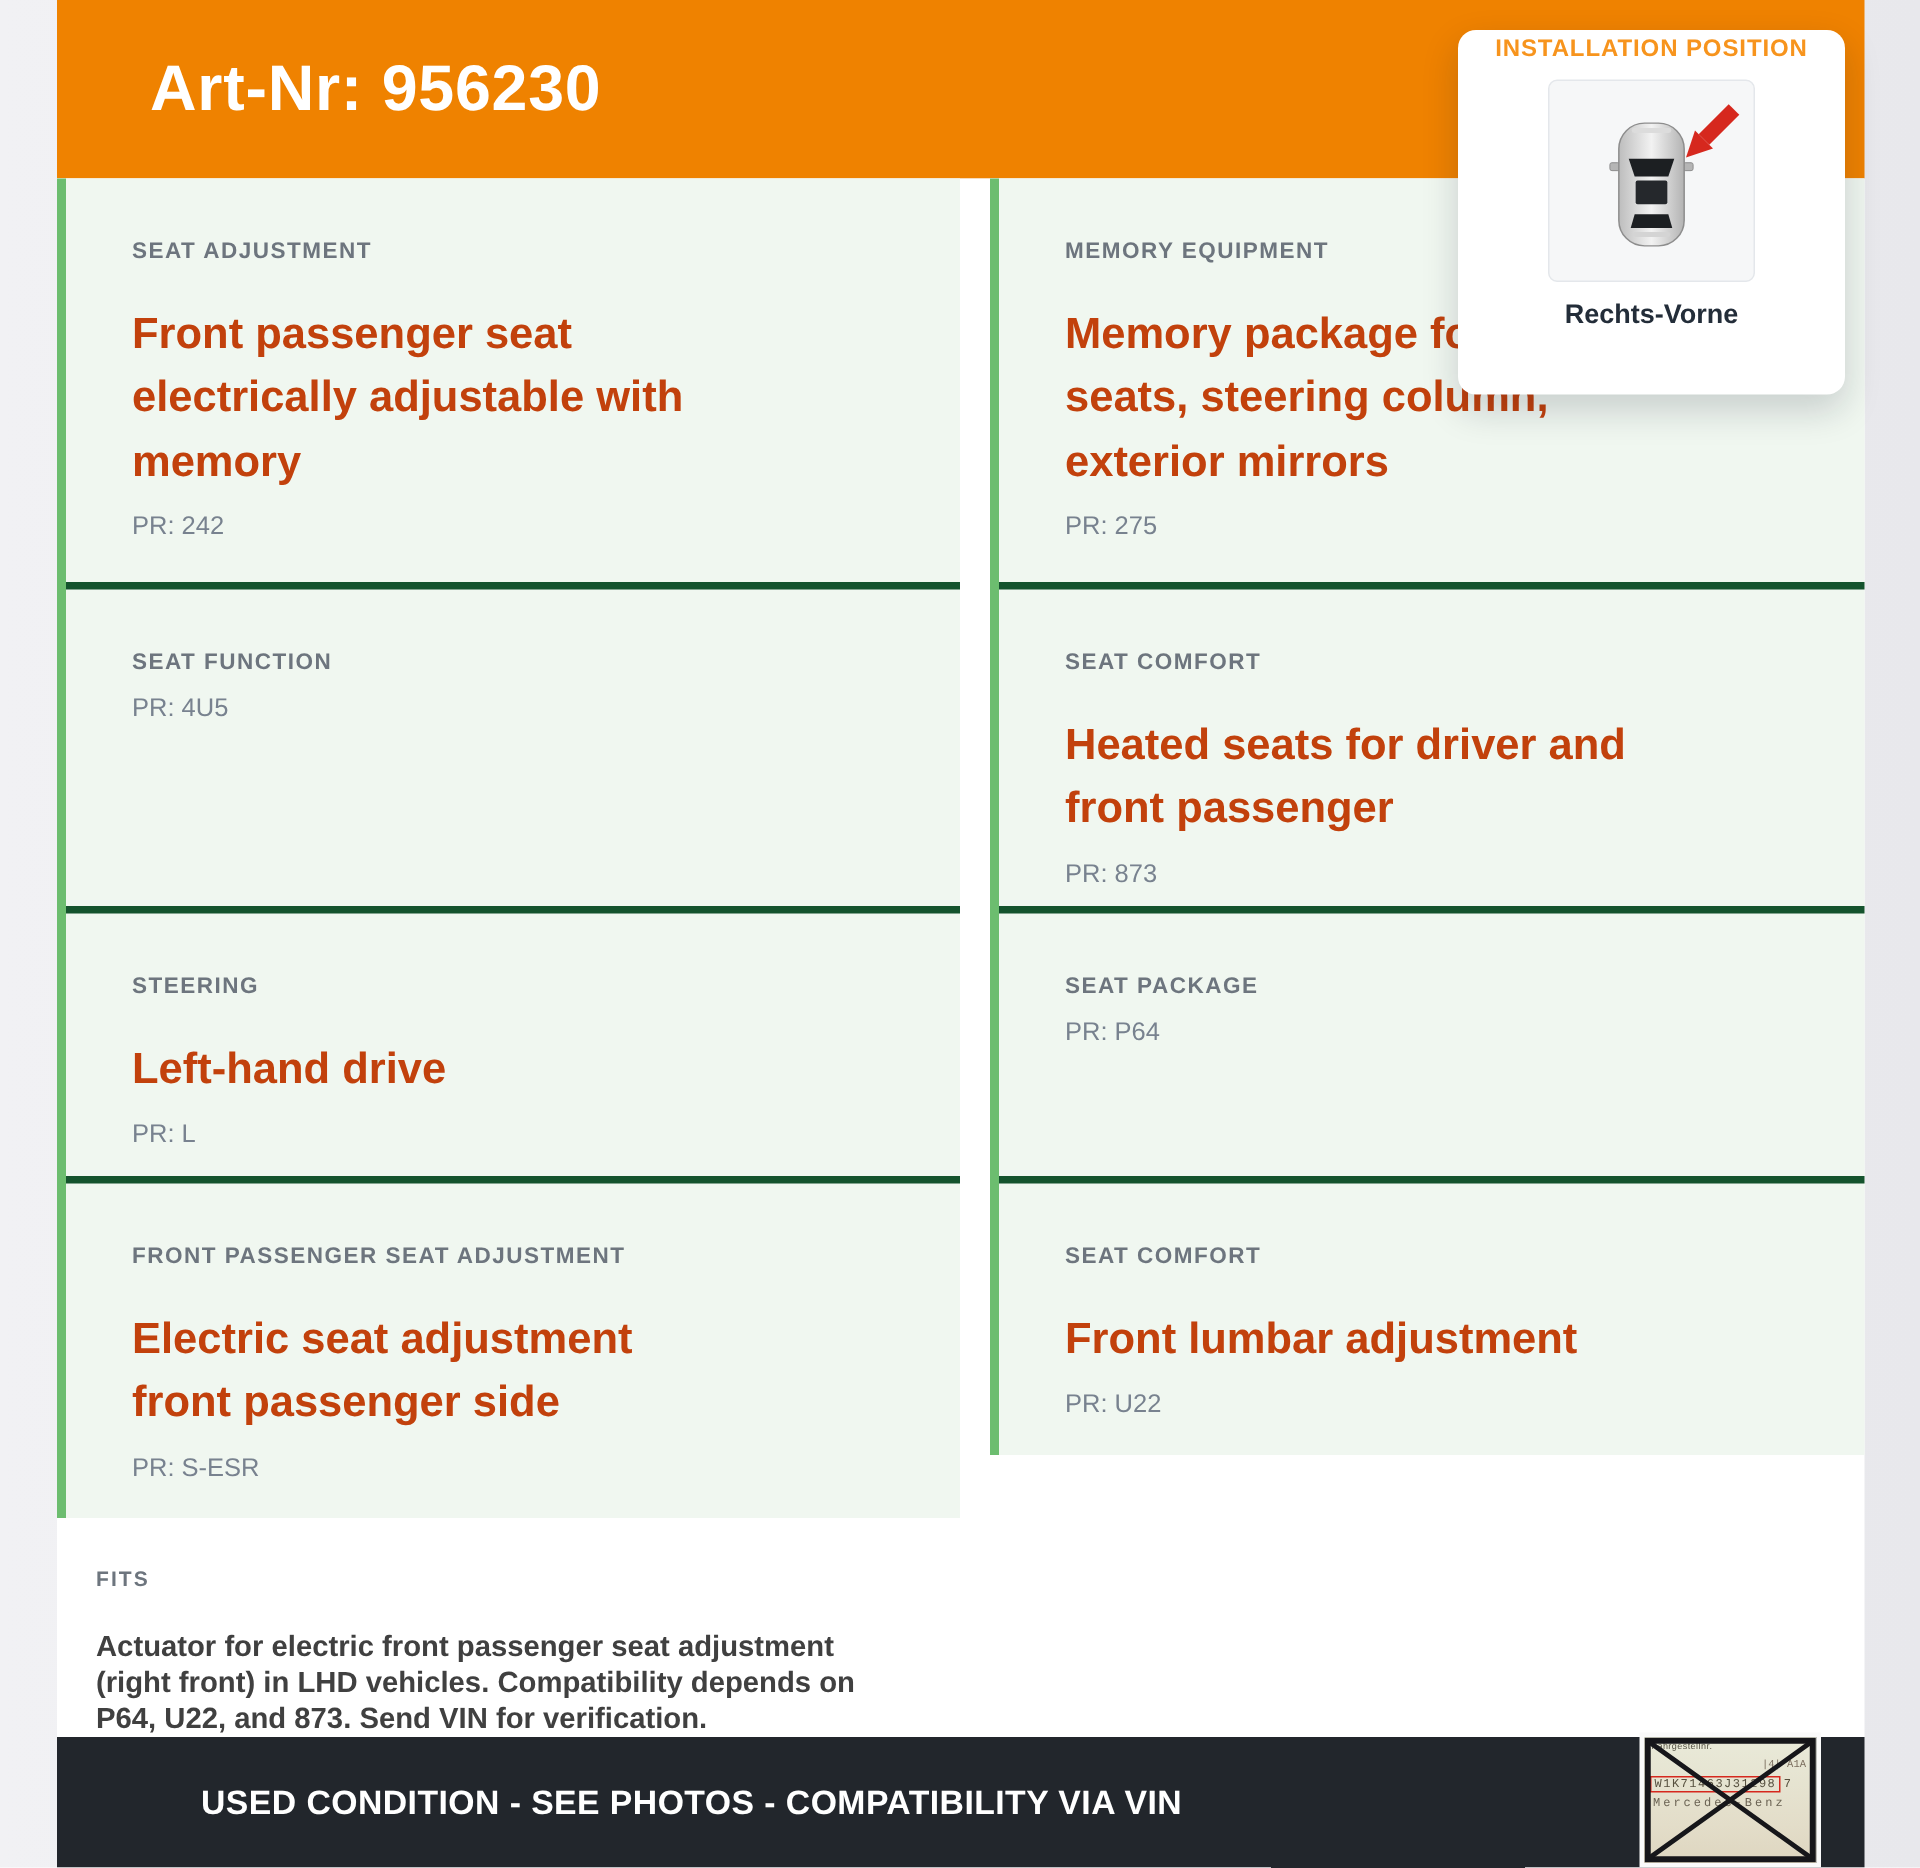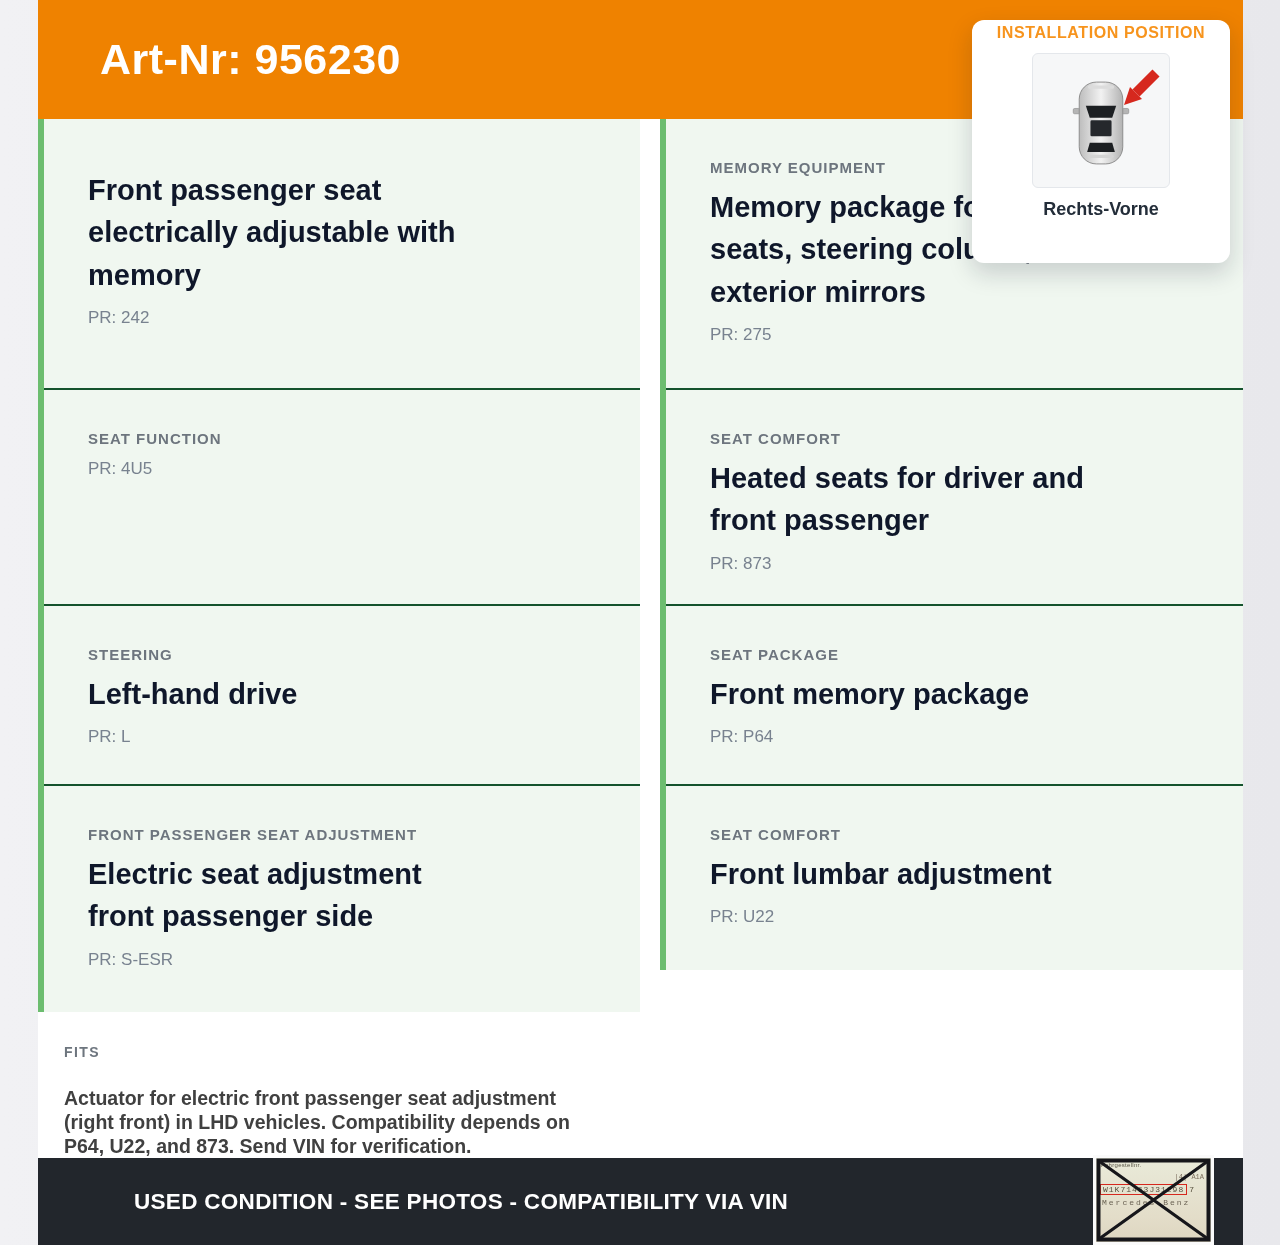--- a/index.html
+++ b/index.html
@@ -20,23 +20,23 @@
   
   .main { position:absolute; left:0; top:119px; width:100%; height:1039px;
     background:#ffffff; display:flex; }
   .col-left  { width:602px; margin-right:4px; display:flex; flex-direction:column; }
   .col-right { width:599px; display:flex; flex-direction:column;padding-left:16px; }
   .cards { border-left:6px solid #6CBD6F; background:#F0F7F0; }
   .col-left  .cards { height:893px; }
   .col-right .cards { height:851px; }
 
   .card { padding:40px 30px 0 44px; }
-  .card + .card { border-top:2px solid #14532d; }
+  .card + .card { border-top:5px solid #14532d; }
   .card .cat { font-size:15px; font-weight:700; color:#6D757E; letter-spacing:1px; }
-  .card .title { margin-top:10px; font-size:29px; font-weight:700; color:#0f172a;
+  .card .title { margin-top:26px; font-size:29px; font-weight:700; color:#c2410c;
     line-height:1.46; white-space:pre-line; max-width:505px; }
   .card .pr { margin-top:12px; font-size:17px; color:#78828F; }
 
   .h-269 { height:269px; } .h-216 { height:216px; }
   .h-180 { height:180px; } .h-228 { height:228px; } .h-186 { height:186px; }
 
   
   .fits { height:146px; background:#ffffff; padding:32px 30px 0 26px; }
   .fits .label { font-size:14px; font-weight:700; color:#6D757E; letter-spacing:1.4px; }
   .fits .text { margin-top:26px; font-size:19.5px; font-weight:700; color:#404040;
@@ -83,20 +83,21 @@
   <div class="content">
 
     <div class="header">
       <h1>Art-Nr: 956230</h1>
     </div>
 
     <div class="main">
       <div class="col-left">
         <div class="cards">
           <div class="card h-269">
+            <div class="cat">SEAT ADJUSTMENT</div>
             <div class="title">Front passenger seat
 electrically adjustable with
 memory</div>
             <div class="pr">PR: 242</div>
           </div>
           <div class="card h-216">
             <div class="cat">SEAT FUNCTION</div>
             <div class="pr">PR: 4U5</div>
           </div>
           <div class="card h-180">
@@ -127,21 +128,20 @@
             <div class="pr">PR: 275</div>
           </div>
           <div class="card h-216">
             <div class="cat">SEAT COMFORT</div>
             <div class="title">Heated seats for driver and
 front passenger</div>
             <div class="pr">PR: 873</div>
           </div>
           <div class="card h-180">
             <div class="cat">SEAT PACKAGE</div>
-            <div class="title">Front memory package</div>
             <div class="pr">PR: P64</div>
           </div>
           <div class="card h-186">
             <div class="cat">SEAT COMFORT</div>
             <div class="title">Front lumbar adjustment</div>
             <div class="pr">PR: U22</div>
           </div>
         </div>
       </div>
     </div>

